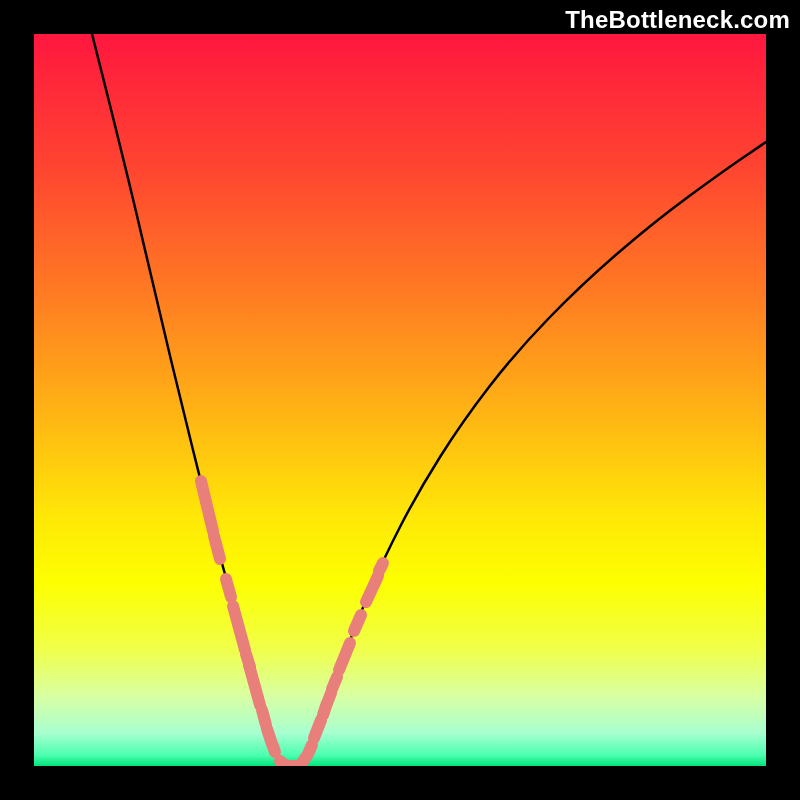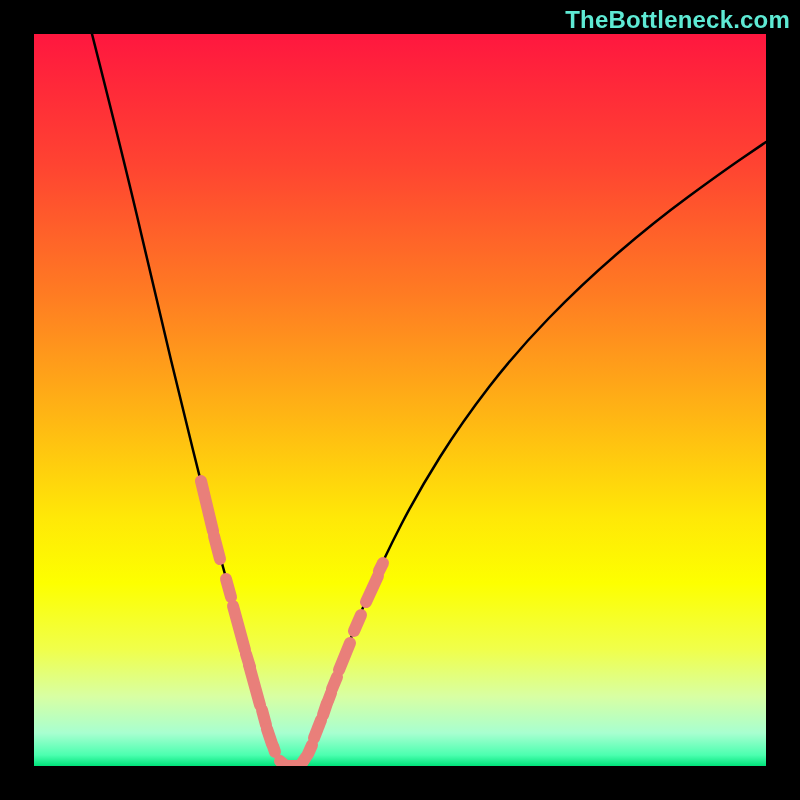--- a/index.html
+++ b/index.html
@@ -21,21 +21,21 @@
     position: absolute;
     left: 34px;
     top: 34px;
     width: 732px;
     height: 732px;
   }
   .watermark {
     position: absolute;
     top: 6px;
     right: 10px;
-    color: #5eead4;
+    color: #ffffff;
     font-size: 24px;
     font-weight: 600;
     letter-spacing: 0.2px;
     user-select: none;
   }
   svg { display: block; }
 </style>
 </head>
 <body>
 <div class="outer">

